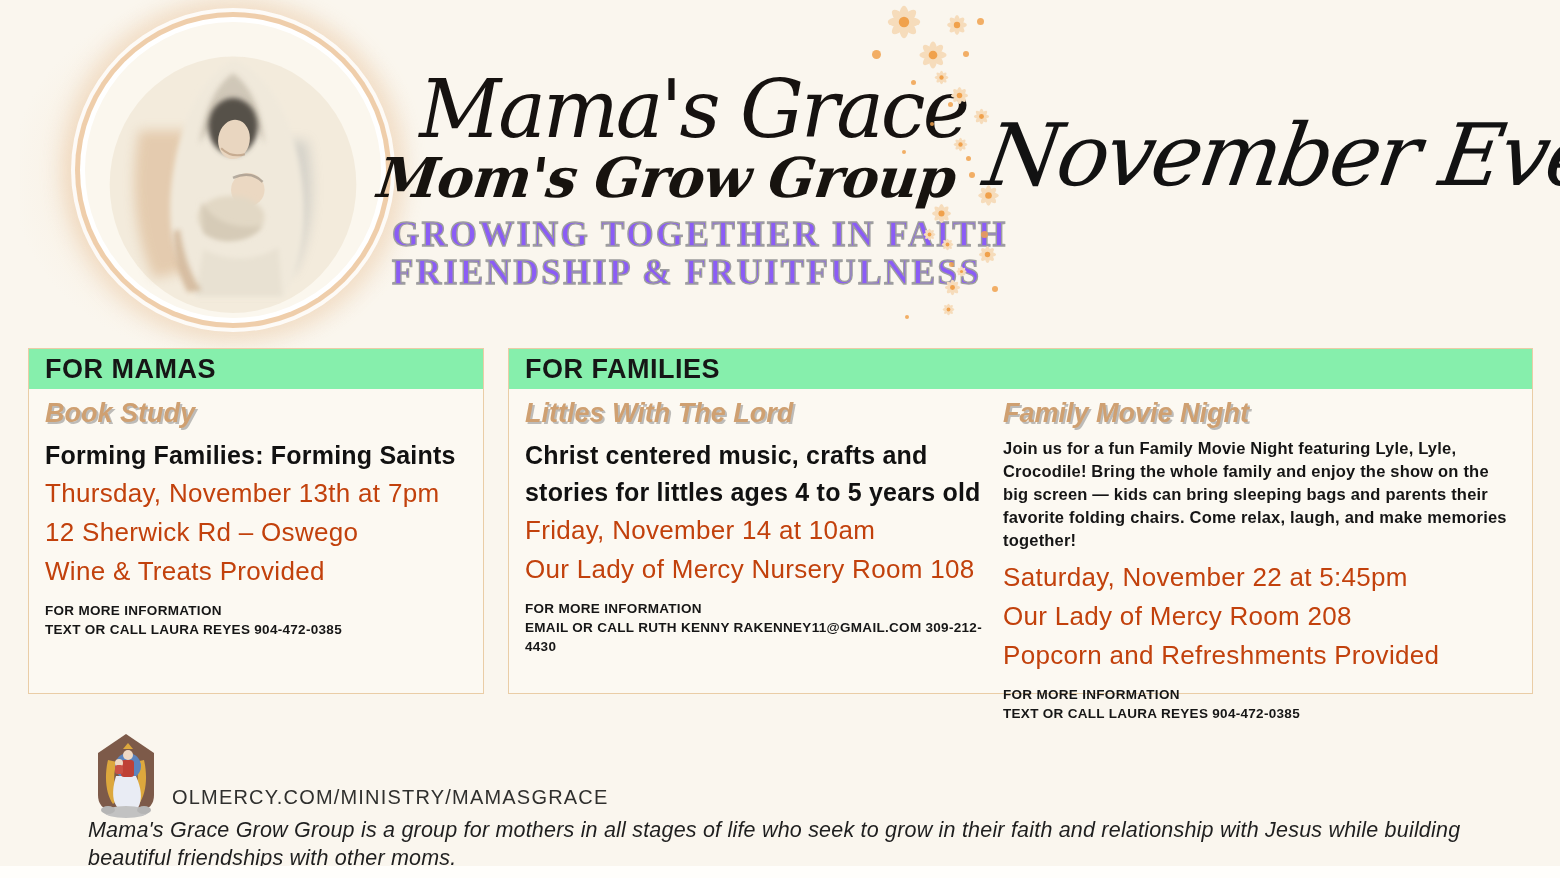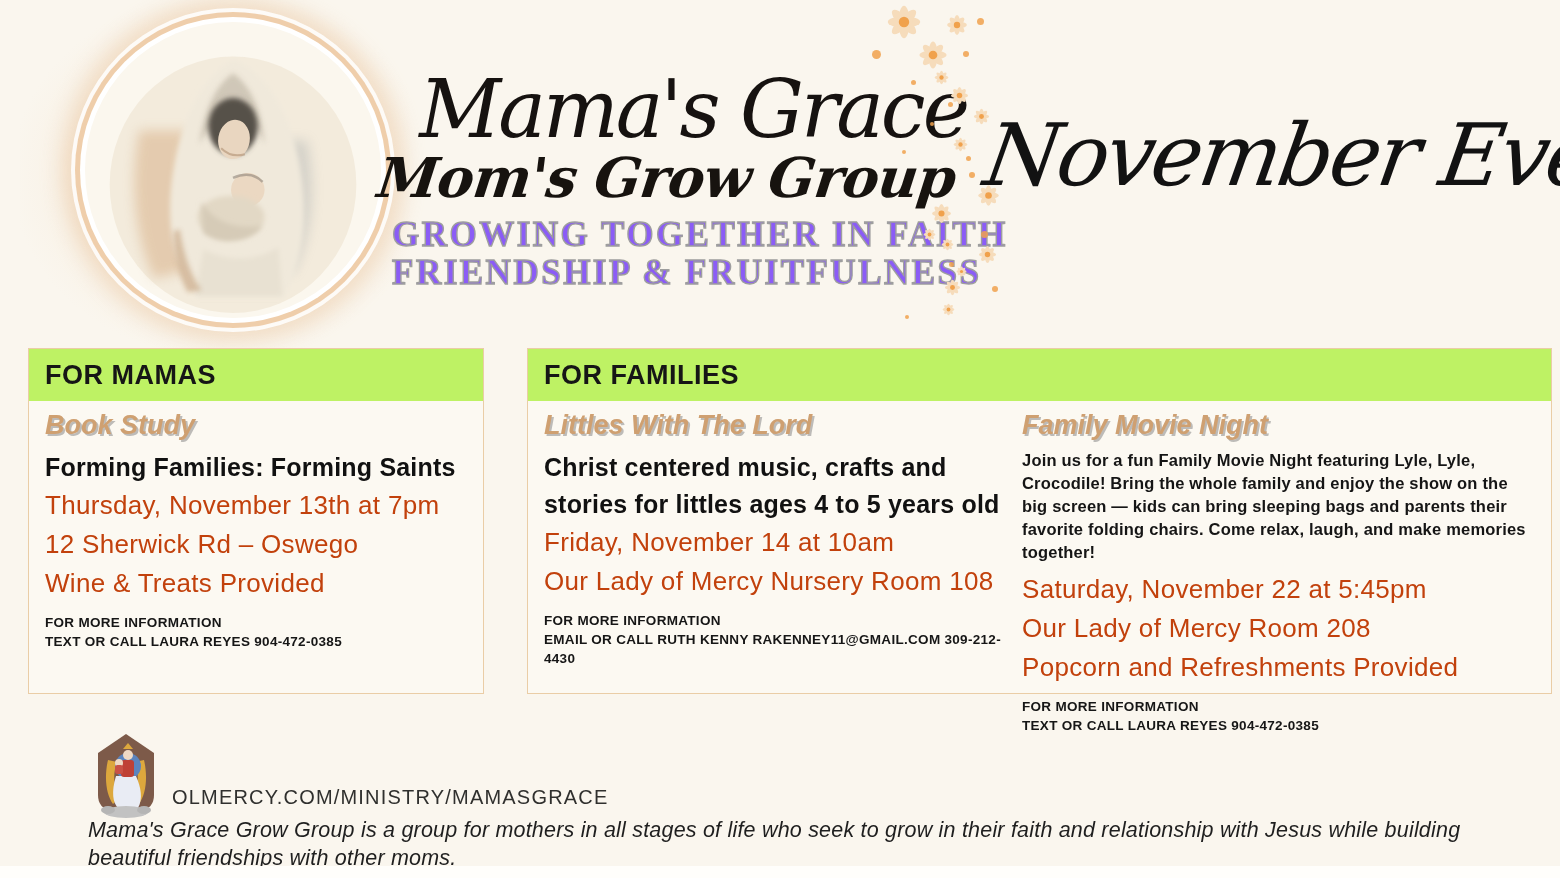--- a/index.html
+++ b/index.html
@@ -29,22 +29,22 @@
     font-family:"DejaVu Serif",serif;font-style:italic;font-weight:500;
     font-size:86px;line-height:150px;letter-spacing:-3px;color:#121212;
     transform:skewX(-9deg);white-space:nowrap;}
   .deco-layer{position:absolute;inset:0;pointer-events:none;}
   .daisy{position:absolute;}
   .daisy svg{display:block;width:100%;height:100%;}
   .deco-dot{position:absolute;border-radius:50%;background:#F0A14C;}
   
   .panel{position:absolute;top:348px;background:#FCF9F2;border:1px solid #EACDA6;box-sizing:border-box;}
   .panel-mamas{left:28px;width:456px;height:346px;}
-  .panel-families{left:527px;width:1025px;height:346px;}
-  .panel-header{height:52px;background:#bef264;display:flex;align-items:center;padding-left:16px;box-sizing:border-box;}
+  .panel-families{left:508px;width:1025px;height:346px;}
+  .panel-header{height:40px;background:#86efac;display:flex;align-items:center;padding-left:16px;box-sizing:border-box;}
   .panel-header span{font-size:27px;font-weight:800;letter-spacing:.5px;color:#161616;}
   .panel-body{padding:4px 16px 0 16px;}
   .cols{display:flex;}
   .col-left{width:462px;flex:0 0 462px;}
   .col-right{flex:1;padding-left:16px;}
   .event-name{font-style:italic;font-weight:700;font-size:27px;line-height:32px;
     color:#CFA071;text-shadow:2px 2px 0 rgba(125,125,125,.5);margin:4px 0 8px 0;}
   .event-title{font-weight:700;font-size:25px;line-height:37px;color:#111;letter-spacing:.2px;}
   .event-desc-lg{font-weight:700;font-size:25px;line-height:37px;color:#111;letter-spacing:.2px;}
   .event-desc-sm{font-weight:700;font-size:16.5px;line-height:23px;color:#151515;letter-spacing:.2px;margin:2px 0 6px 0;}

